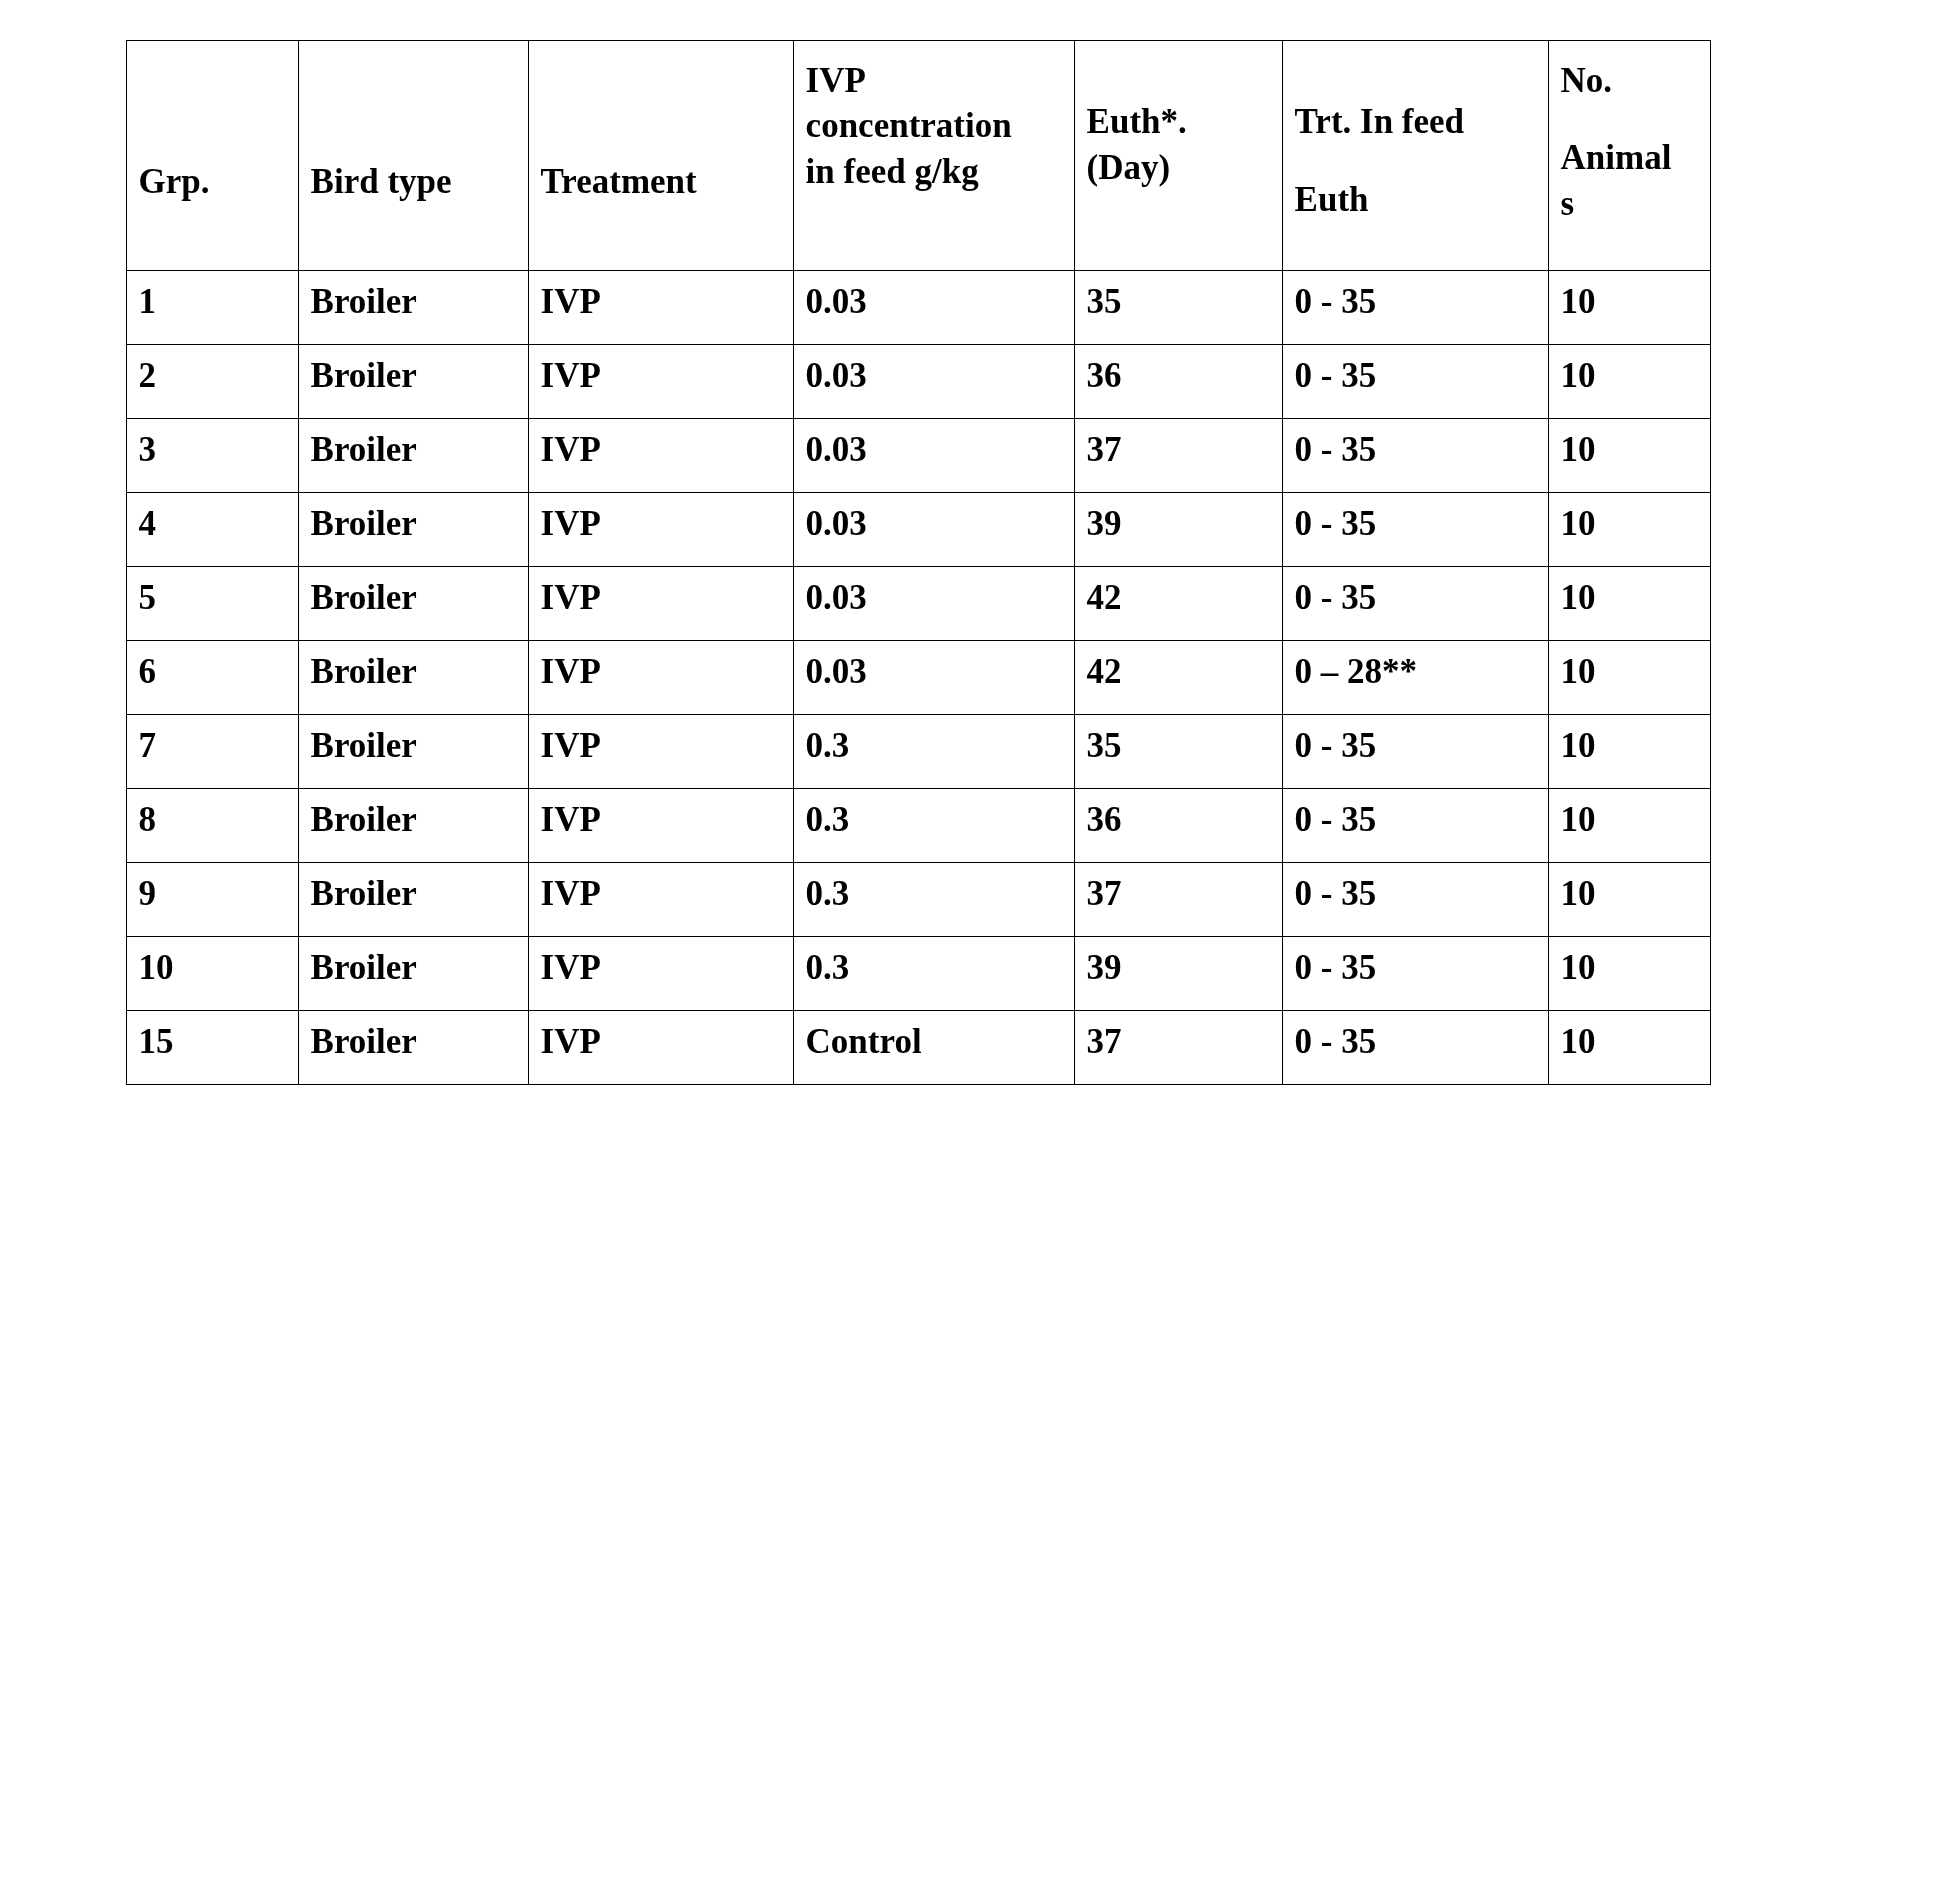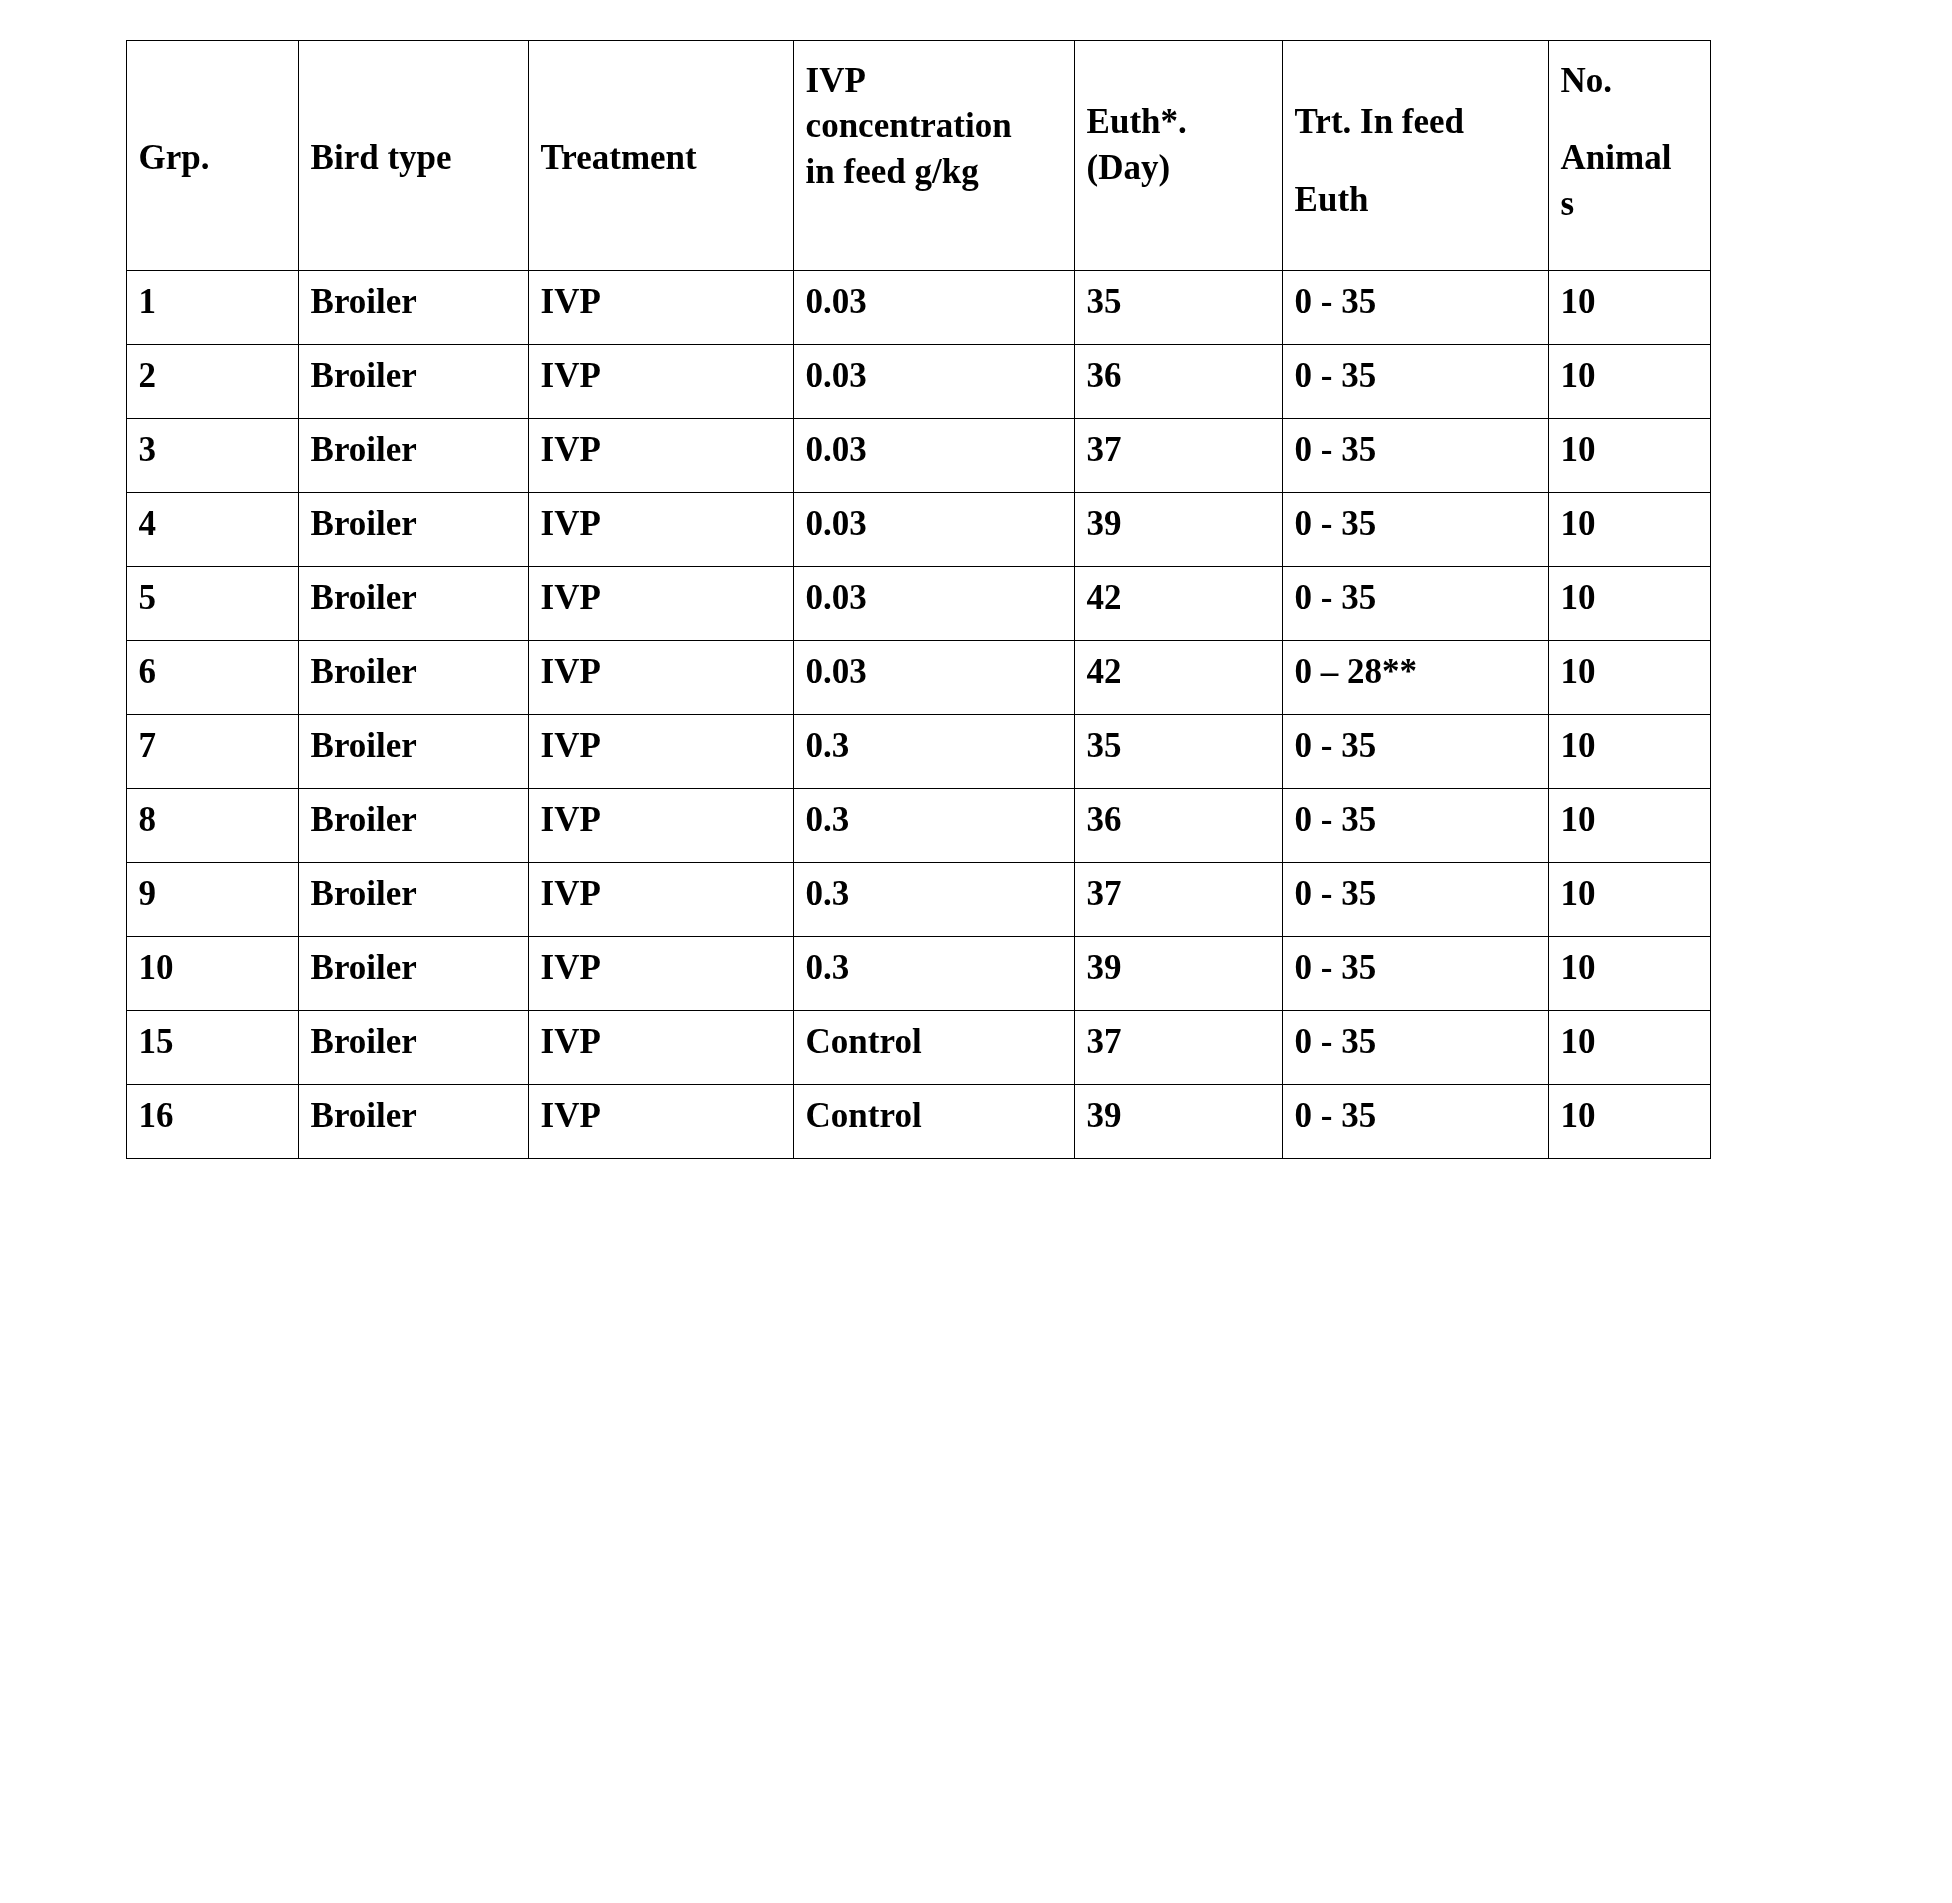--- a/index.html
+++ b/index.html
@@ -49,21 +49,21 @@
   col.c-euth  { width: 208px; }
   col.c-days  { width: 266px; }
   col.c-anim  { width: 162px; }
 
   thead th {
     height: 230px;
     padding-top: 15px;
   }
   thead th .hline { display: block; white-space: pre; }
   thead th.pad-top { padding-top: 58px; }
-  thead th.pad-top3 { padding-top: 94px; }
+  thead th.pad-top3 { padding-top: 118px; }
   thead th.pad-top5 { padding-top: 16.5px; }
 
   tbody td {
     height: 74px;
     padding-top: 11.6px;
     padding-bottom: 40px;
   }
   .blankline { display: block; height: 0.92em; }
 </style>
 </head>
@@ -209,26 +209,17 @@
         </tr>
         <tr>
           <td>15</td>
           <td>Broiler</td>
           <td>IVP</td>
           <td>Control</td>
           <td>37</td>
           <td>0 - 35</td>
           <td>10</td>
         </tr>
-        <tr>
-          <td>16</td>
-          <td>Broiler</td>
-          <td>IVP</td>
-          <td>Control</td>
-          <td>39</td>
-          <td>0 - 35</td>
-          <td>10</td>
-        </tr>
       </tbody>
   </table>
 
 </div>
 
 
 </body></html>

